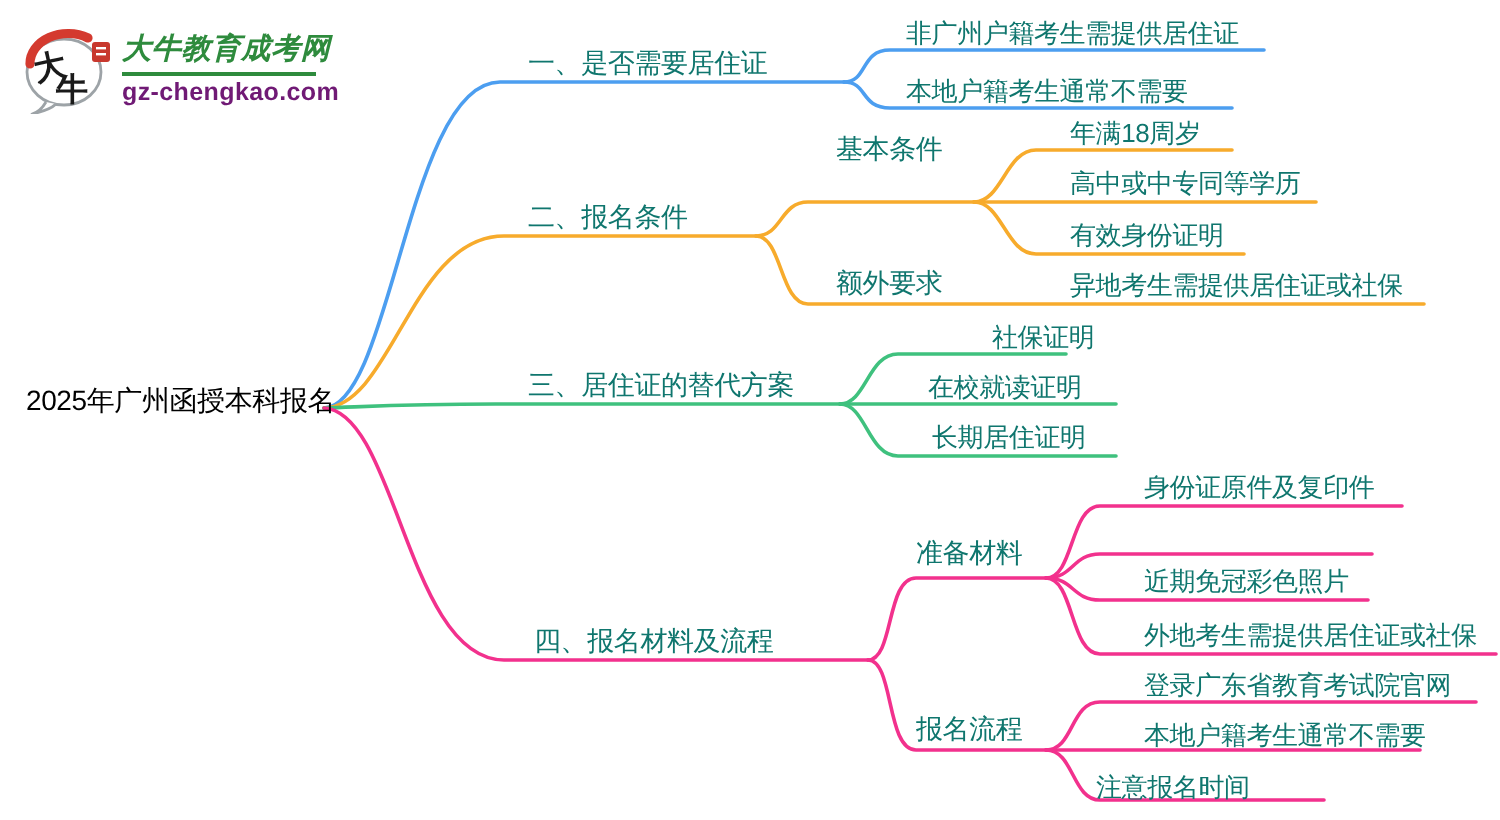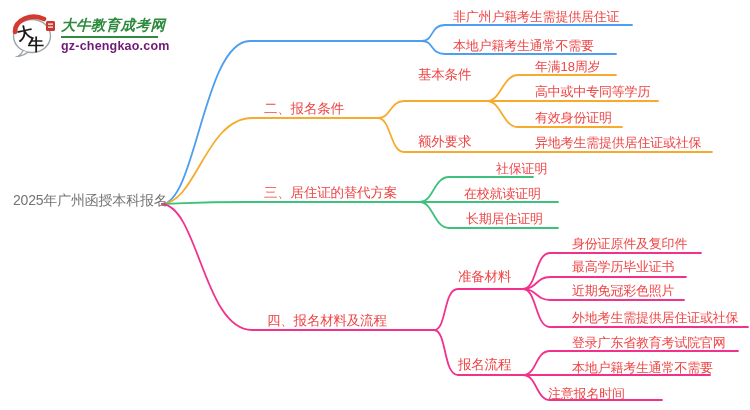--- a/index.html
+++ b/index.html
@@ -1,21 +1,21 @@
 <!DOCTYPE html>
 <html><head>
 <meta charset="utf-8">
 <style>
   html,body{margin:0;padding:0;background:#ffffff;}
   body{width:750px;height:410px;font-family:"Liberation Sans",sans-serif;}
   .canvas{position:relative;width:750px;height:410px;background:#ffffff;overflow:hidden;}
   svg.links{position:absolute;left:0;top:0;width:750px;height:410px;}
-  .lbl{position:absolute;white-space:nowrap;font-size:13.5px;line-height:14px;color:#ef4444;letter-spacing:-0.2px;}
+  .lbl{position:absolute;white-space:nowrap;font-size:13.5px;line-height:14px;color:#0f766e;letter-spacing:-0.2px;}
   .lbl.leaf{font-size:13px;}
-  .lbl.root-lbl{font-size:14px;color:#737373;}
+  .lbl.root-lbl{font-size:14px;color:#000000;}
   
   .logo{position:absolute;left:11px;top:13px;display:flex;align-items:center;gap:4px;}
   .logo-text{display:flex;flex-direction:column;}
   .logo-title{font-size:14.5px;font-weight:bold;color:#2e8b3d;letter-spacing:0.4px;line-height:17px;font-style:italic;}
   .logo-divider{height:2px;background:#2e8b3d;margin:2px 0 2px;width:97px;}
   .logo-url{font-size:12.5px;font-weight:bold;color:#701a75;letter-spacing:0.2px;line-height:13px;}
 </style>
 </head>
 <body>
 
@@ -68,40 +68,40 @@
     </svg>
     <div class="logo-text">
       <div class="logo-title">大牛教育成考网</div>
       <div class="logo-divider"></div>
       <div class="logo-url">gz-chengkao.com</div>
     </div>
   </div>
 
   <div class="lbl root-lbl" style="left:13px;top:193px;">2025年广州函授本科报名</div>
 
+  <div class="lbl" style="left:264px;top:25px;">一、是否需要居住证</div>
   <div class="lbl leaf" style="left:453px;top:10px;">非广州户籍考生需提供居住证</div>
   <div class="lbl leaf" style="left:453px;top:39px;">本地户籍考生通常不需要</div>
 
   <div class="lbl" style="left:264px;top:102px;">二、报名条件</div>
   <div class="lbl" style="left:418px;top:68px;text-align:right;">基本条件</div>
   <div class="lbl leaf" style="left:535px;top:60px;">年满18周岁</div>
   <div class="lbl leaf" style="left:535px;top:85px;">高中或中专同等学历</div>
   <div class="lbl leaf" style="left:535px;top:111px;">有效身份证明</div>
   <div class="lbl" style="left:418px;top:135px;">额外要求</div>
   <div class="lbl leaf" style="left:535px;top:136px;">异地考生需提供居住证或社保</div>
 
   <div class="lbl" style="left:264px;top:186px;text-align:center;">三、居住证的替代方案</div>
   <div class="lbl leaf" style="left:464px;top:162px;margin-left:32px;">社保证明</div>
   <div class="lbl leaf" style="left:464px;top:187px;">在校就读证明</div>
   <div class="lbl leaf" style="left:466px;top:212px;">长期居住证明</div>
 
   <div class="lbl" style="left:267px;top:314px;">四、报名材料及流程</div>
   <div class="lbl" style="left:458px;top:270px;">准备材料</div>
   <div class="lbl leaf" style="left:572px;top:237px;text-align:center;">身份证原件及复印件</div>
-  <div class="lbl leaf" style="left:572px;top:260px;">最高学历毕业证书</div>
   <div class="lbl leaf" style="left:572px;top:284px;">近期免冠彩色照片</div>
   <div class="lbl leaf" style="left:572px;top:311px;">外地考生需提供居住证或社保</div>
   <div class="lbl" style="left:458px;top:358px;">报名流程</div>
   <div class="lbl leaf" style="left:572px;top:336px;">登录广东省教育考试院官网</div>
   <div class="lbl leaf" style="left:572px;top:361px;">本地户籍考生通常不需要</div>
   <div class="lbl leaf" style="left:548px;top:387px;">注意报名时间</div>
 
 </div>
 
 </body></html>

